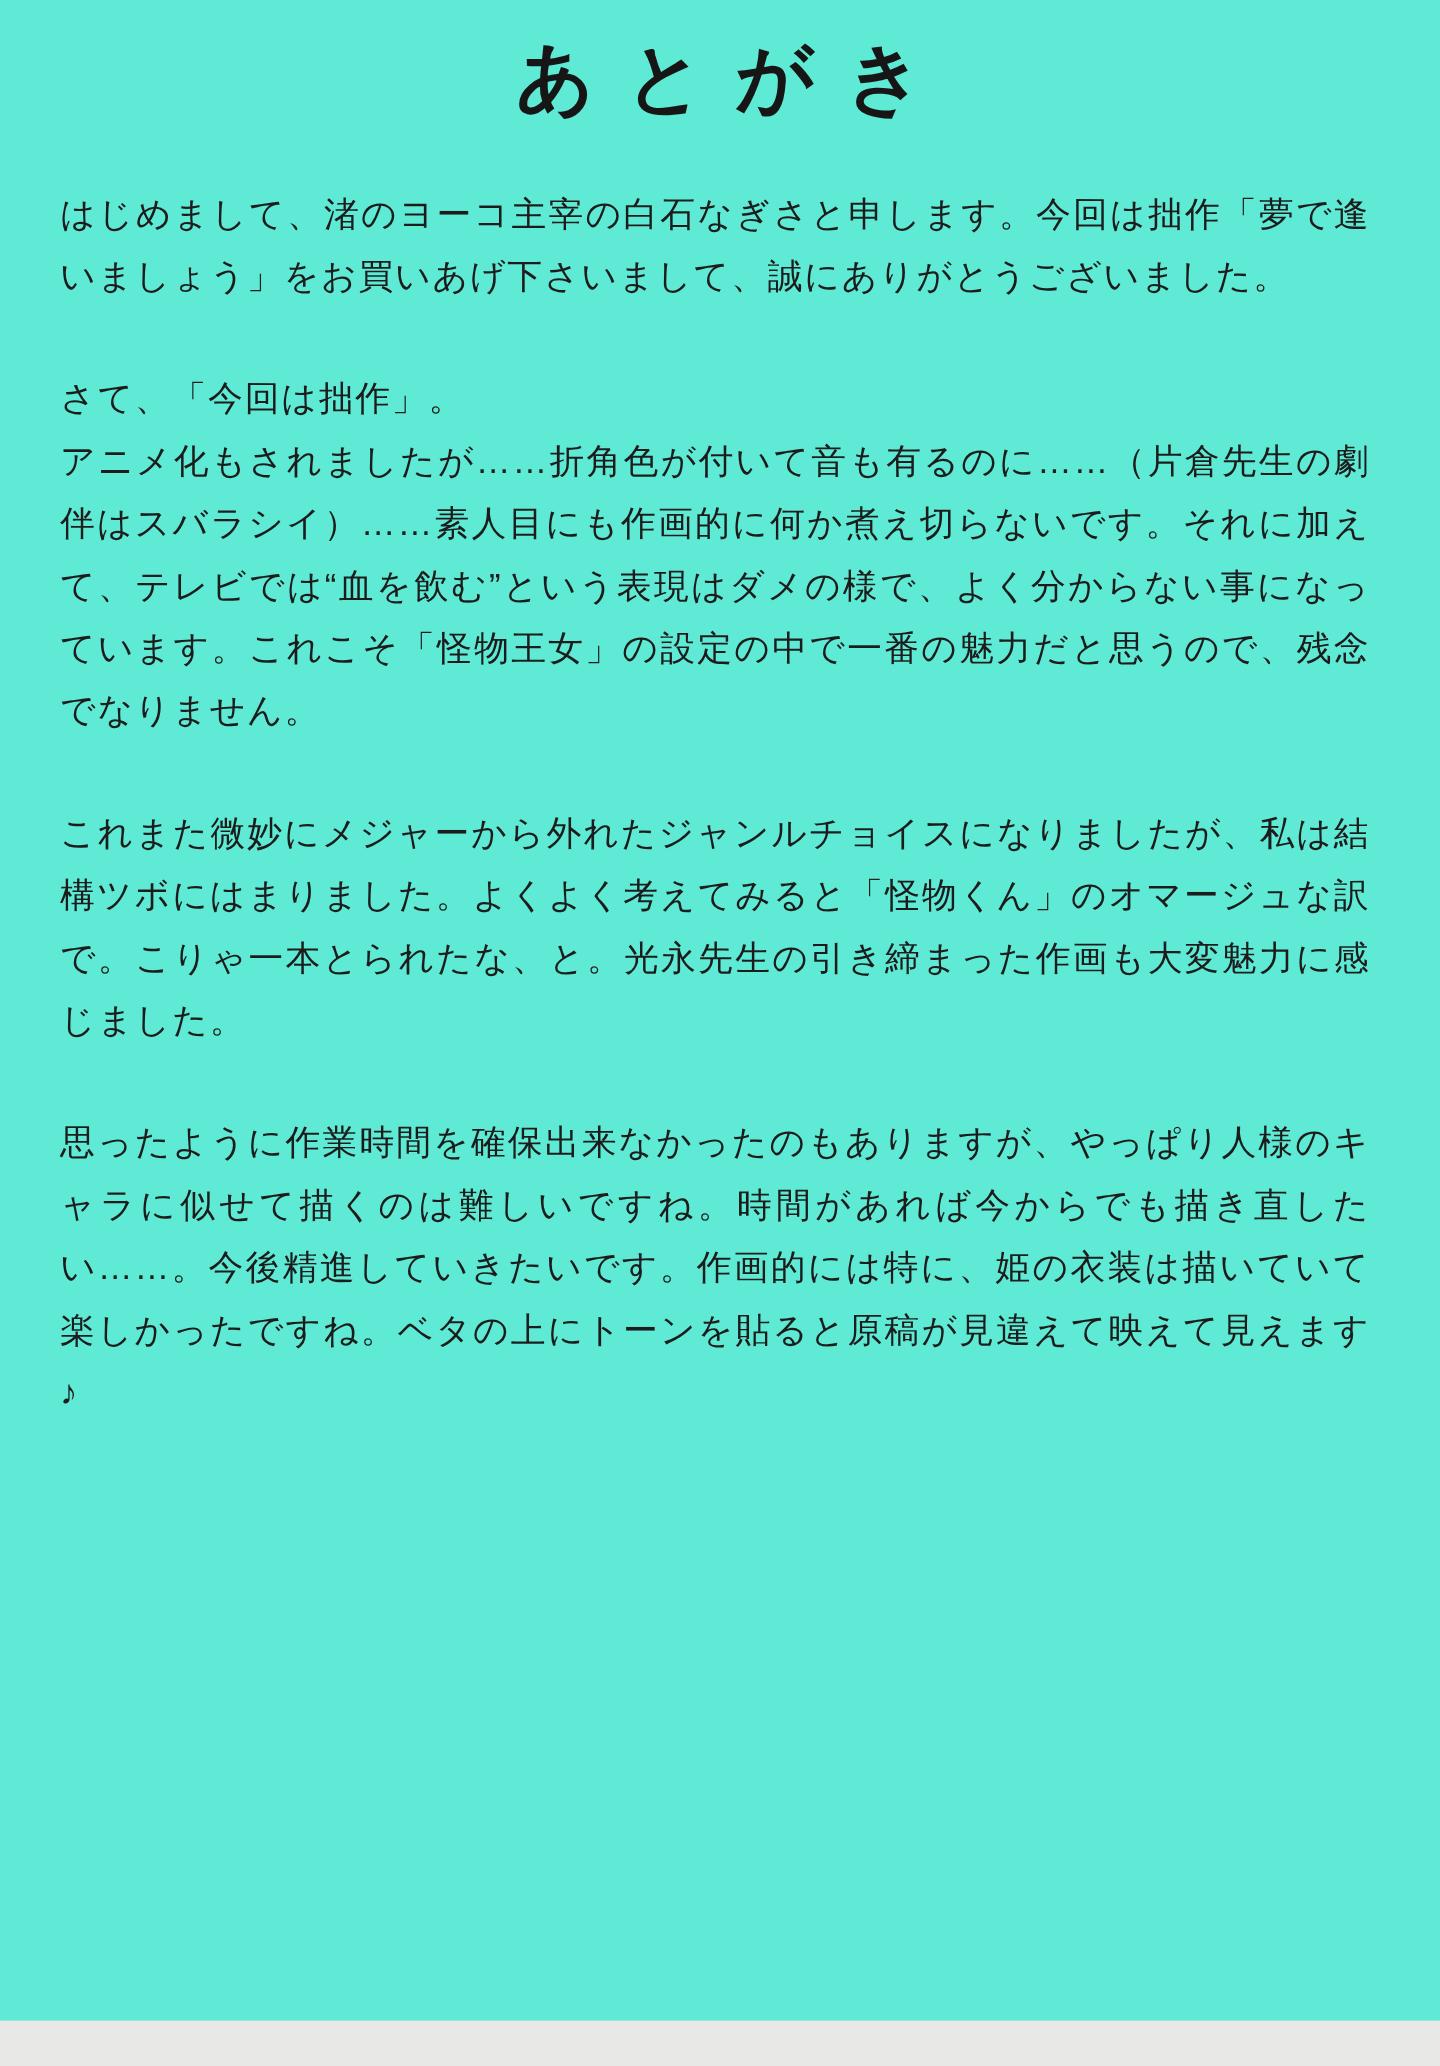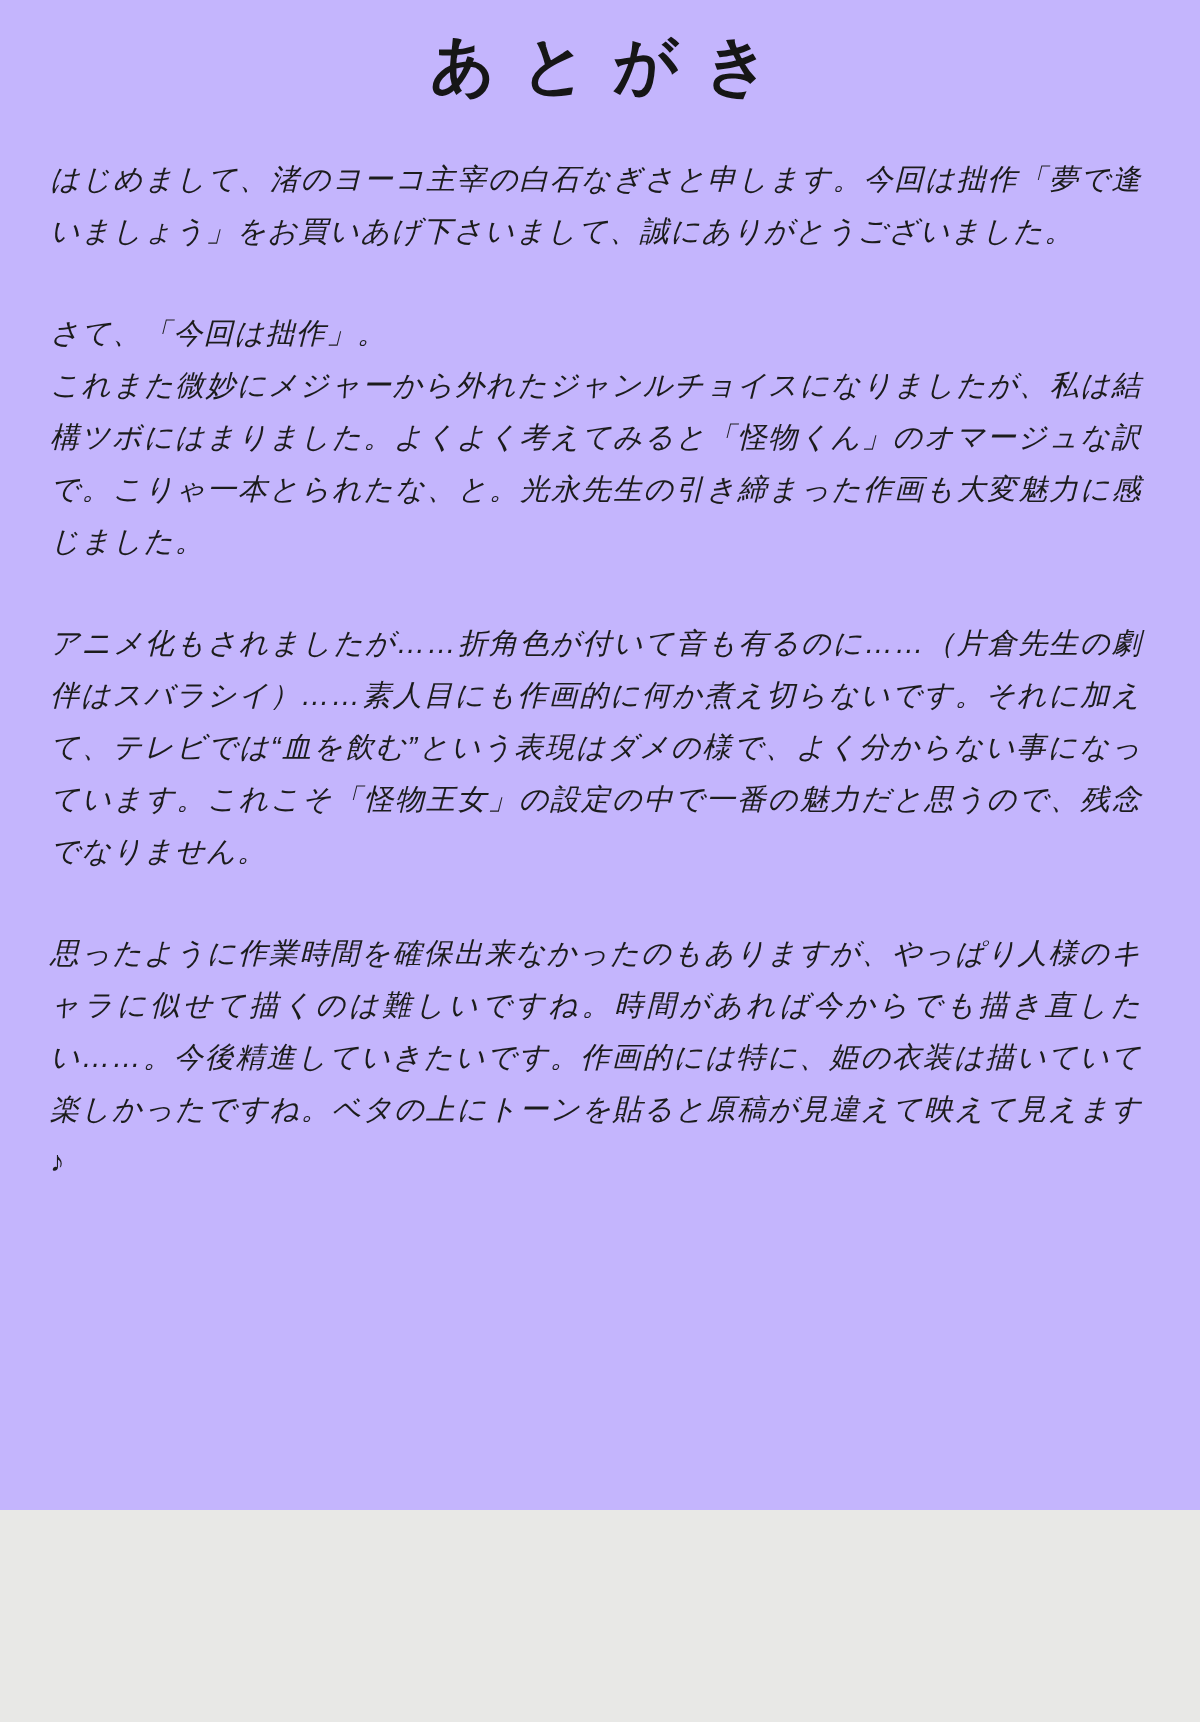--- a/index.html
+++ b/index.html
@@ -4,23 +4,23 @@
 <style>
   html, body {
     margin: 0;
     padding: 0;
     background: #e8e8e6;
     font-family: "Liberation Sans", "DejaVu Sans", sans-serif;
   }
   .page {
     position: relative;
     width: 1200px;
-    height: 1510px;
+    height: 1684px;
     margin: 0 auto;
-    background: #c4b5fd;
+    background: #5eead4;
     color: #1c1c1c;
     overflow: hidden;
     box-sizing: border-box;
   }
   .title {
     margin-top: 22px;
     text-align: center;
     font-size: 64px;
     font-weight: 700;
     letter-spacing: 26px;
@@ -32,40 +32,39 @@
     padding: 0 42px 0 50px;
     font-size: 29px;
     line-height: 52px;
     letter-spacing: 1.5px;
     text-align: justify;
     text-justify: inter-character;
     color: #1c1c1c;
   }
   .body p {
     margin: 0 16px 50px 0;
-    font-style: italic;
   }
   .body p.no-gap {
     margin-bottom: 0;
   }
 </style>
 </head>
 <body>
 
 <div class="page">
 
   <h1 class="title">あとがき</h1>
 
   <div class="body">
     <p>はじめまして、渚のヨーコ主宰の白石なぎさと申します。今回は拙作「夢で逢いましょう」をお買いあげ下さいまして、誠にありがとうございました。</p>
 
 
 
     <p class="no-gap">さて、「今回は拙作」。</p>
 
+    <p>アニメ化もされましたが……折角色が付いて音も有るのに……（片倉先生の劇伴はスバラシイ）……素人目にも作画的に何か煮え切らないです。それに加えて、テレビでは“血を飲む”という表現はダメの様で、よく分からない事になっています。これこそ「怪物王女」の設定の中で一番の魅力だと思うので、残念でなりません。</p>
+
     <p>これまた微妙にメジャーから外れたジャンルチョイスになりましたが、私は結構ツボにはまりました。よくよく考えてみると「怪物くん」のオマージュな訳で。こりゃ一本とられたな、と。光永先生の引き締まった作画も大変魅力に感じました。</p>
-
-    <p>アニメ化もされましたが……折角色が付いて音も有るのに……（片倉先生の劇伴はスバラシイ）……素人目にも作画的に何か煮え切らないです。それに加えて、テレビでは“血を飲む”という表現はダメの様で、よく分からない事になっています。これこそ「怪物王女」の設定の中で一番の魅力だと思うので、残念でなりません。</p>
 
     <p>思ったように作業時間を確保出来なかったのもありますが、やっぱり人様のキャラに似せて描くのは難しいですね。時間があれば今からでも描き直したい……。今後精進していきたいです。作画的には特に、姫の衣装は描いていて楽しかったですね。ベタの上にトーンを貼ると原稿が見違えて映えて見えます♪</p>
   </div>
 
 </div>
 
 </body></html>

